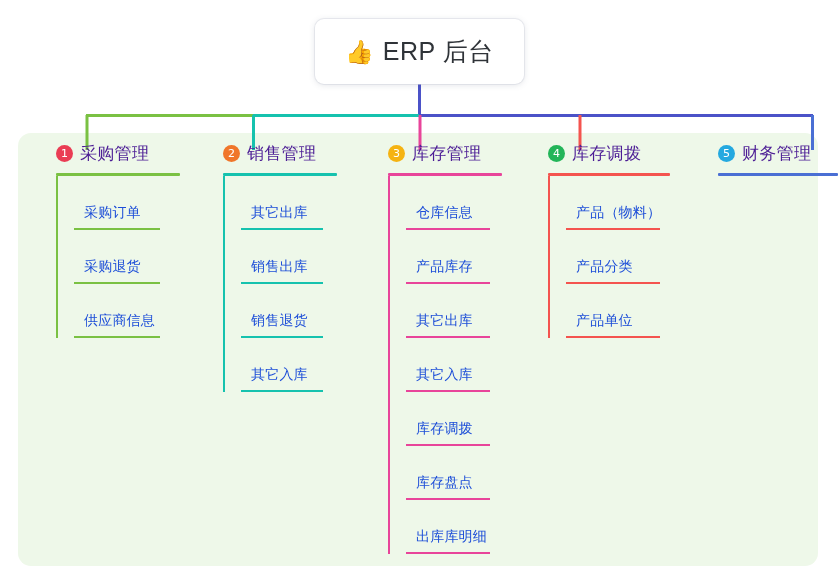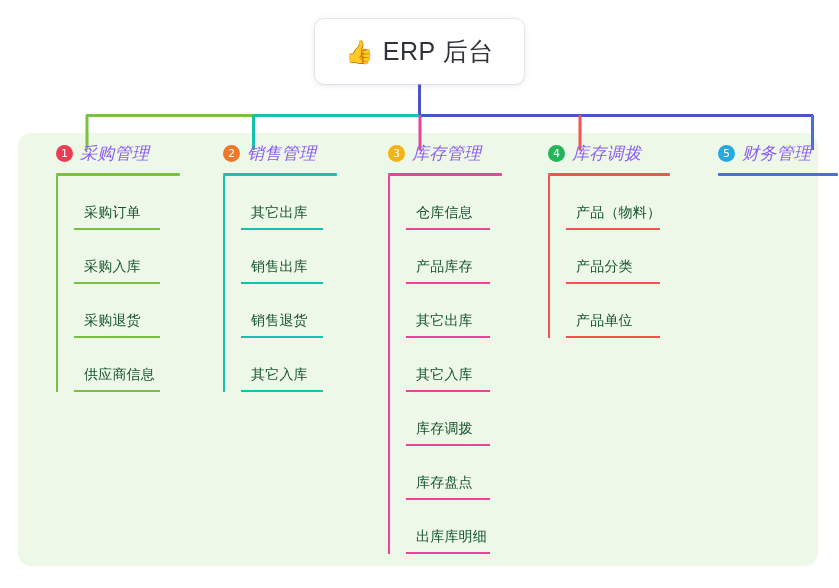--- a/index.html
+++ b/index.html
@@ -95,24 +95,23 @@
     border-radius: 50%;
     color: #ffffff;
     font-size: 11px;
     line-height: 17px;
     text-align: center;
     flex: none;
     font-family: "DejaVu Sans", sans-serif;
   }
   .col-title {
     font-size: 17px;
-    color: #8b5cf6;
+    color: #4c1d95;
     white-space: nowrap;
     letter-spacing: .3px;
-    font-style: italic;
   }
   .head-rule {
     height: 3px;
     border-radius: 1px;
     margin-left: 20px;
   }
   .col-body {
     position: relative;
     margin-left: 20px;
     padding-left: 18px;
@@ -128,21 +127,21 @@
   .leaf {
     position: relative;
     height: 54px;
     box-sizing: border-box;
   }
   .leaf-label {
     position: absolute;
     left: 10px;
     bottom: 8px;
     font-size: 14px;
-    color: #14532d;
+    color: #1d4ed8;
     white-space: nowrap;
     letter-spacing: .2px;
   }
   .leaf-rule {
     position: absolute;
     left: 0;
     bottom: 0;
     height: 2px;
     width: 86px;
   }
@@ -179,24 +178,20 @@
         <span class="col-title">采购管理</span>
       </div>
       <div class="head-rule" style="background: rgb(122, 193, 67); width: 124px;"></div>
       <div class="col-body">
         <div class="spine" style="background: rgb(122, 193, 67);"></div>
         <div class="leaf">
           <span class="leaf-label">采购订单</span>
           <div class="leaf-rule" style="background: rgb(122, 193, 67); width: 86px;"></div>
         </div>
         <div class="leaf">
-          <span class="leaf-label">采购入库</span>
-          <div class="leaf-rule" style="background: rgb(122, 193, 67); width: 86px;"></div>
-        </div>
-        <div class="leaf">
           <span class="leaf-label">采购退货</span>
           <div class="leaf-rule" style="background: rgb(122, 193, 67); width: 86px;"></div>
         </div>
         <div class="leaf">
           <span class="leaf-label">供应商信息</span>
           <div class="leaf-rule" style="background: rgb(122, 193, 67); width: 86px;"></div>
         </div>
       </div>
     </div>
     <div class="col" style="left: 185px;">

